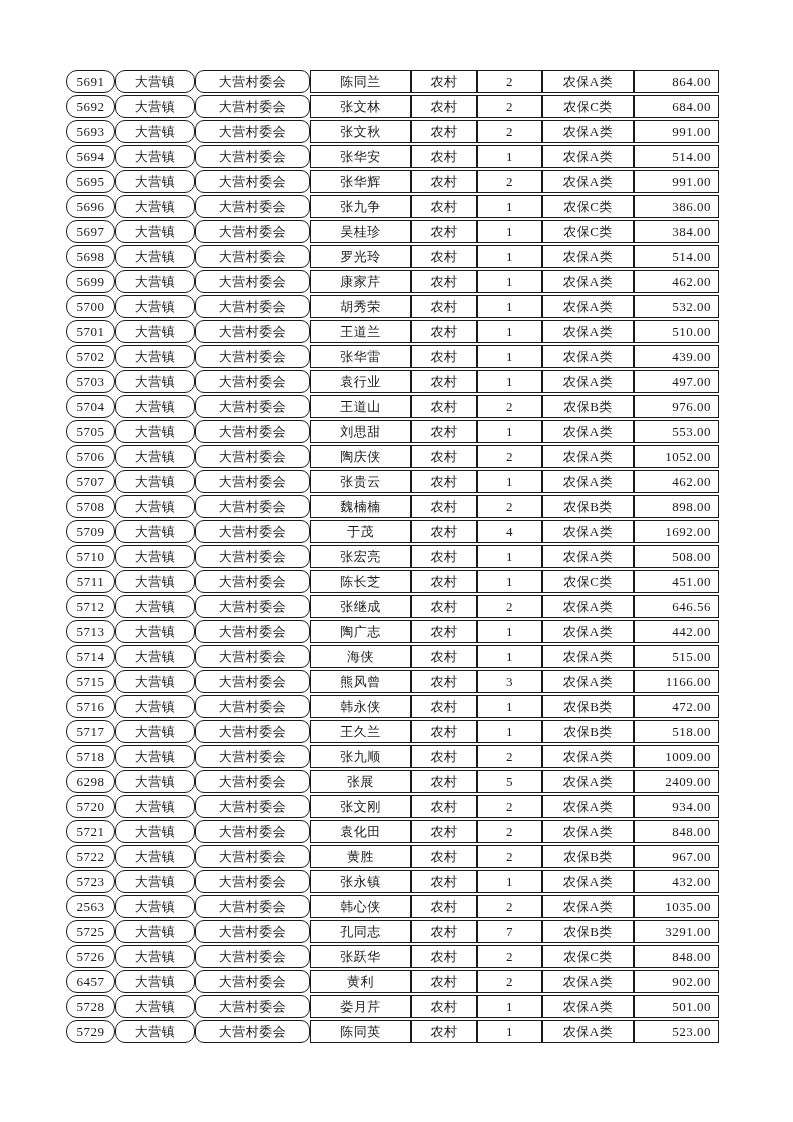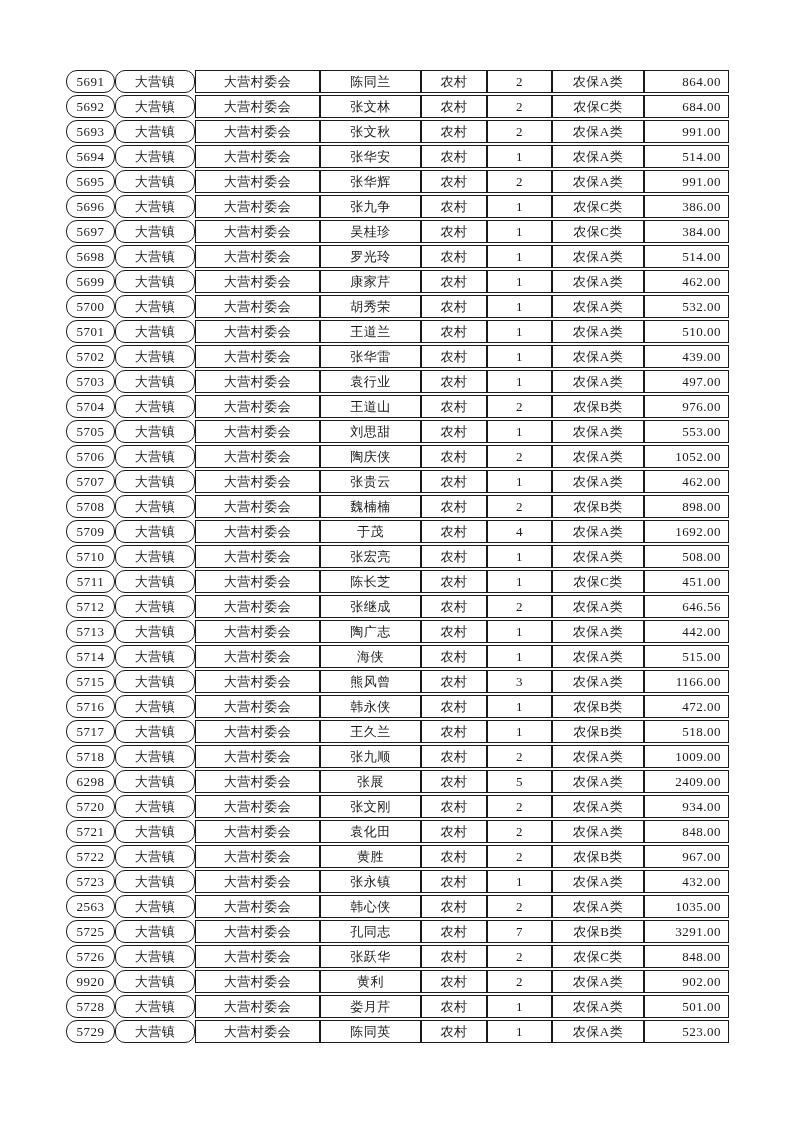--- a/index.html
+++ b/index.html
@@ -34,21 +34,21 @@
     align-items: center;
     justify-content: center;
     font-size: 13px;
     line-height: 21px;
     white-space: nowrap;
     overflow: hidden;
     letter-spacing: 0.5px;
   }
   .c0 { width: 49px; border-radius: 11px; }
   .c1 { width: 80px; border-radius: 10px; }
-  .c2 { width: 125px; }
+  .c2 { width: 115px; border-radius: 9px; }
   .c3 { width: 101px; }
   .c4 { width: 66px; }
   .c5 { width: 65px; }
   .c6 { width: 92px; }
   .c7 { width: 85px; justify-content: flex-end; padding-right: 7px; padding-left: 28px; }
 </style>
 </head>
 <body>
 
 <div class="page">
@@ -407,21 +407,21 @@
         <div class="t-cell c0">5726</div>
         <div class="t-cell c1">大营镇</div>
         <div class="t-cell c2">大营村委会</div>
         <div class="t-cell c3">张跃华</div>
         <div class="t-cell c4">农村</div>
         <div class="t-cell c5">2</div>
         <div class="t-cell c6">农保C类</div>
         <div class="t-cell c7">848.00</div>
       </div>
       <div class="t-row">
-        <div class="t-cell c0">9920</div>
+        <div class="t-cell c0">6457</div>
         <div class="t-cell c1">大营镇</div>
         <div class="t-cell c2">大营村委会</div>
         <div class="t-cell c3">黄利</div>
         <div class="t-cell c4">农村</div>
         <div class="t-cell c5">2</div>
         <div class="t-cell c6">农保A类</div>
         <div class="t-cell c7">902.00</div>
       </div>
       <div class="t-row">
         <div class="t-cell c0">5728</div>

